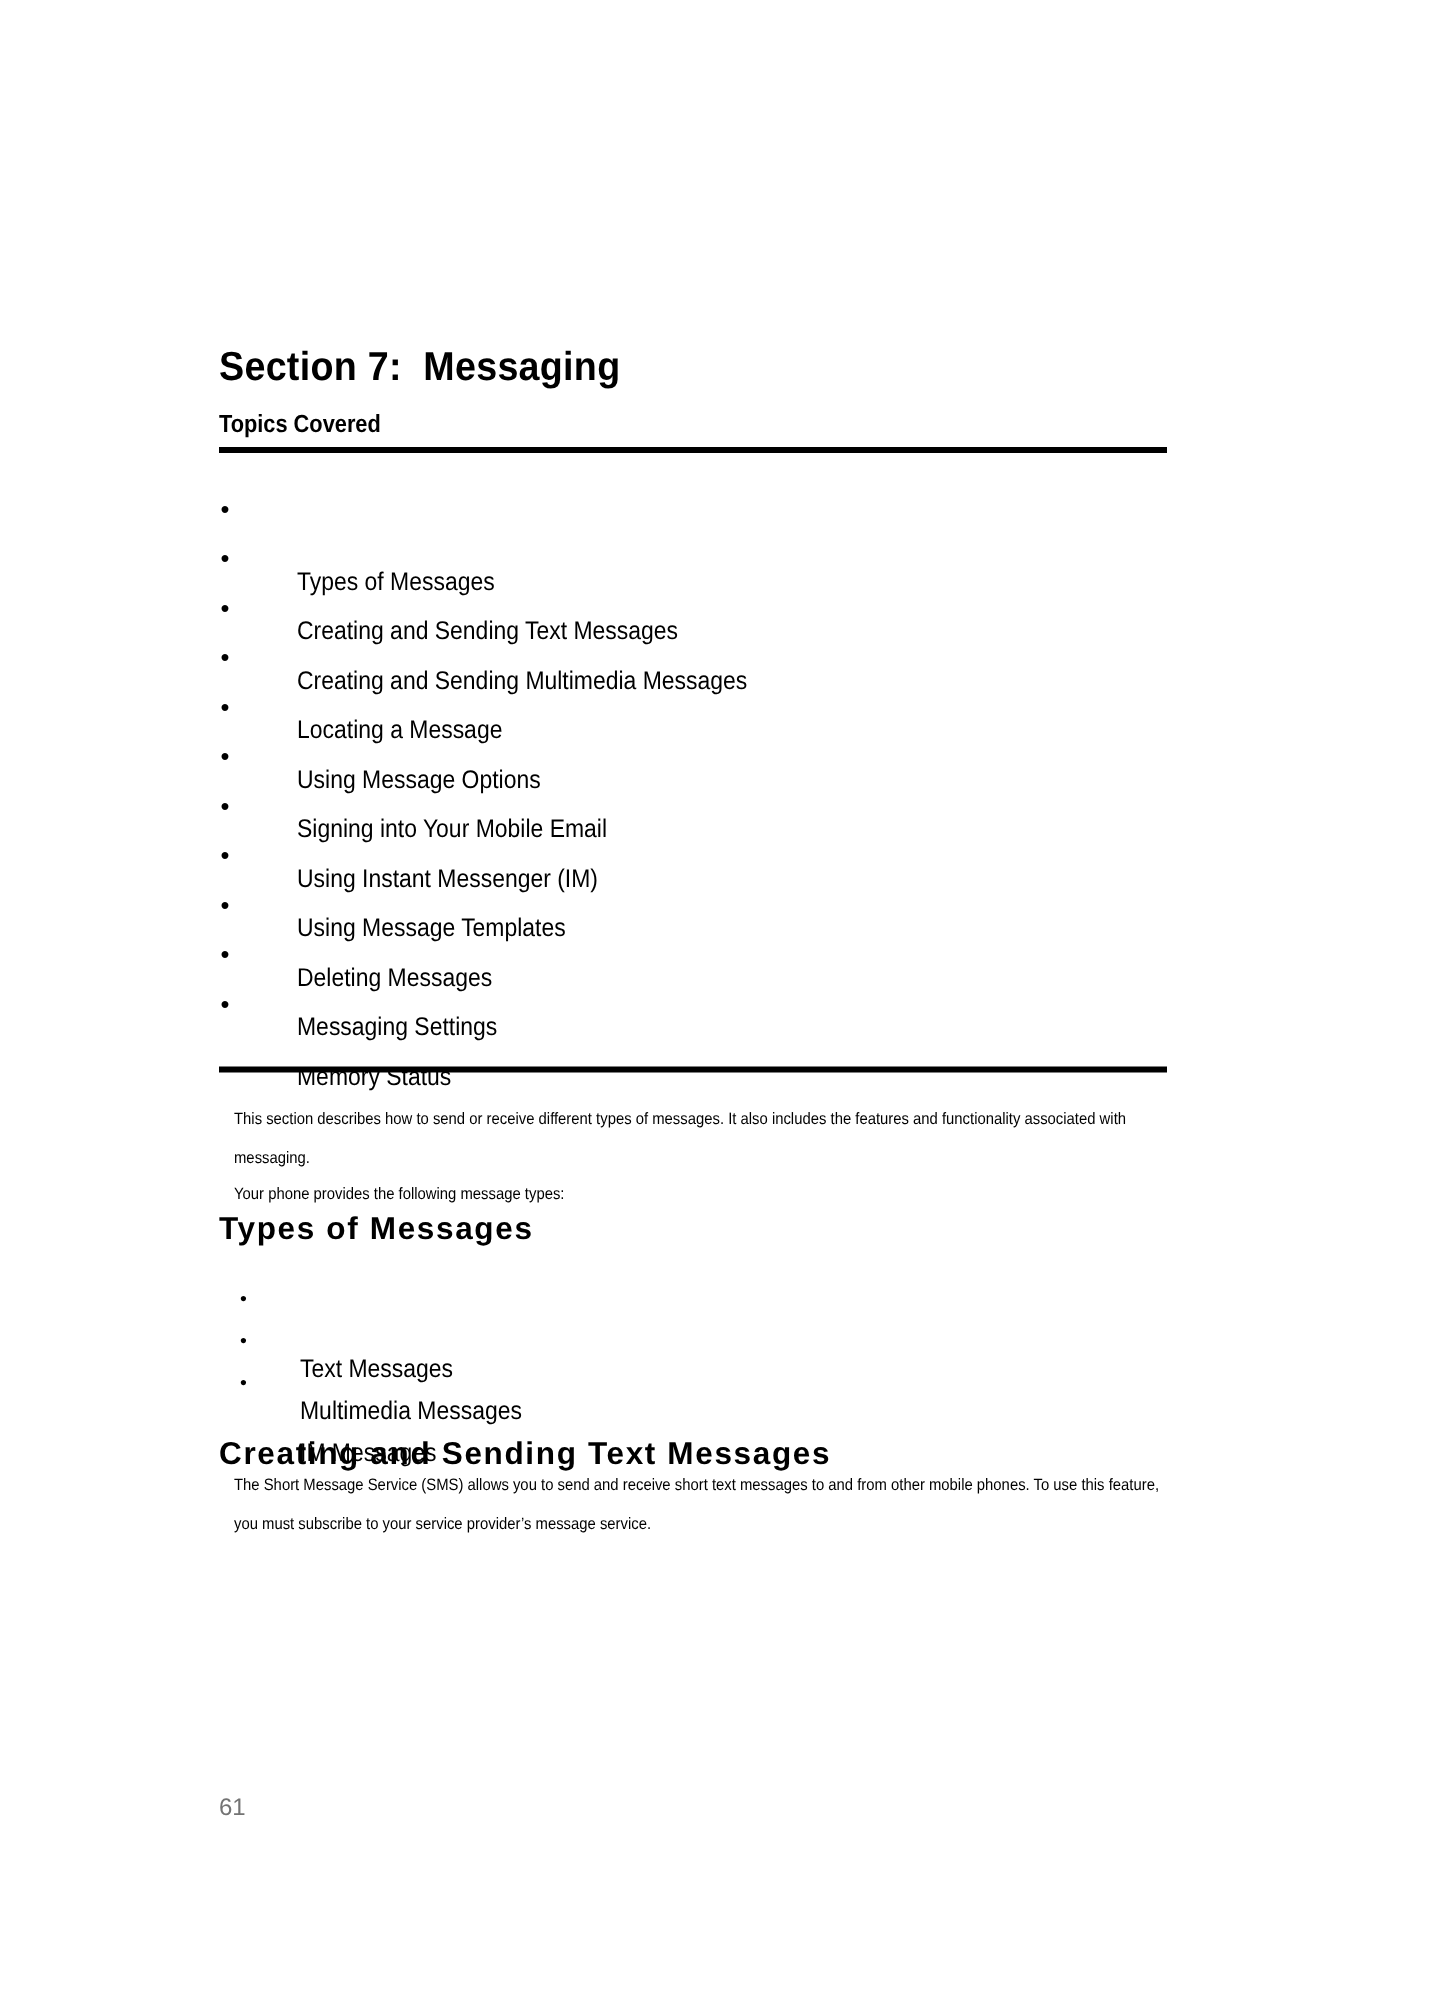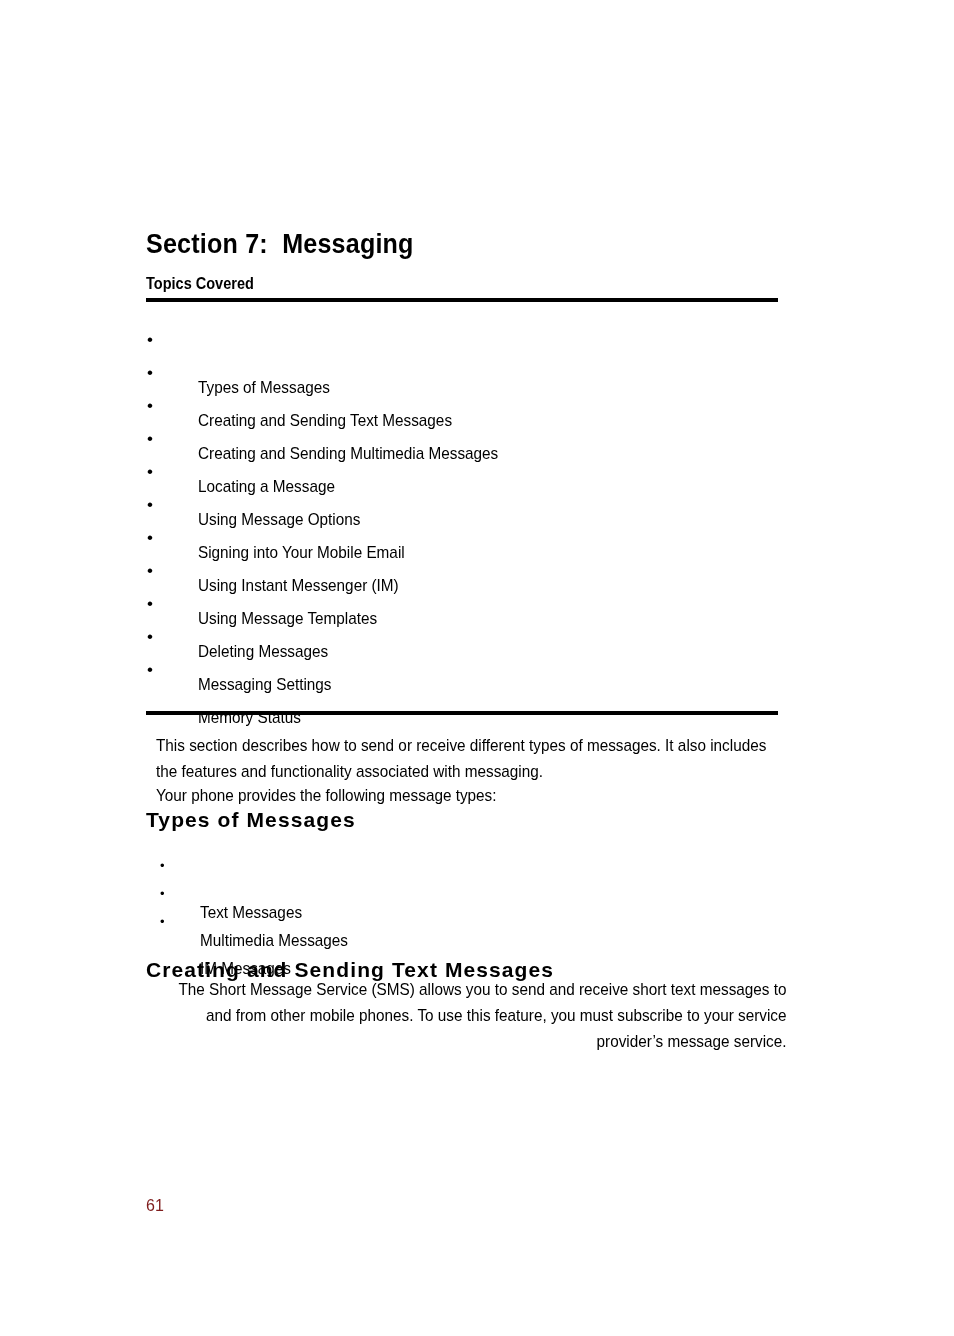--- a/index.html
+++ b/index.html
@@ -88,32 +88,32 @@
     transform: scaleX(0.9);
     transform-origin: left top;
     white-space: pre;
   }
 
   
   .body-para {
     position: absolute;
     left: 156px;
     width: 622px;
-    font-size: 17px;
+    font-size: 11px;
     line-height: 26px;
   }
   .body-para .ptext {
     display: block;
     transform: scaleX(0.9);
     transform-origin: left top;
     width: 111.2%;
   }
   .intro-para { top: 692px; }
   .types-intro { top: 742px; }
-  .sms-para { top: 936px; width: 630px; text-align: right; }
+  .sms-para { top: 936px; width: 630px; }
   .sms-para .ptext { width: 111.2%; }
 
   
   .sub-heading {
     position: absolute;
     left: 146px;
     font-size: 21px;
     line-height: 26px;
     font-weight: bold;
     letter-spacing: 1.1px;
@@ -151,21 +151,21 @@
     white-space: pre;
   }
 
   
   .page-number {
     position: absolute;
     left: 146px;
     top: 1155px;
     font-size: 16px;
     line-height: 20px;
-    color: #7f1d1d;
+    color: #737373;
   }
 </style>
 </head>
 <body>
 
 <div class="page">
 
   <h1 class="section-title">Section 7:  Messaging</h1>
 
   <div class="topics-label">Topics Covered</div>

